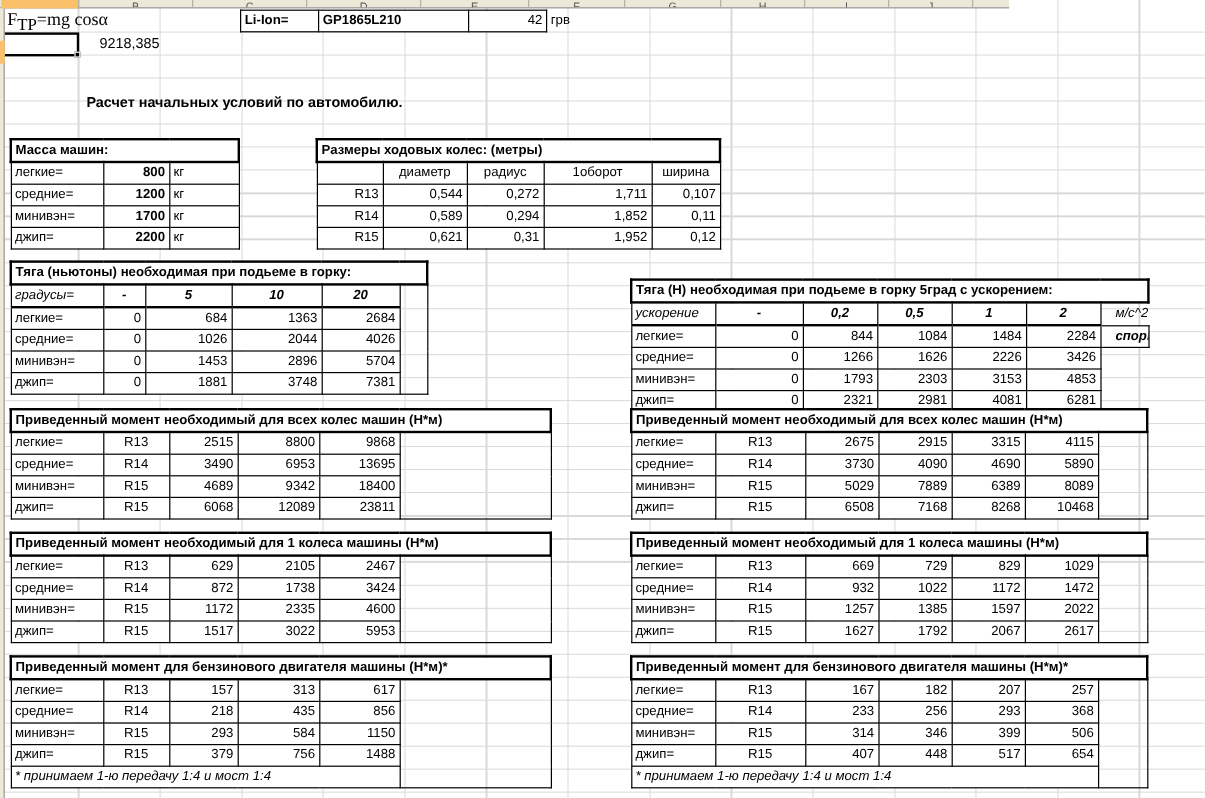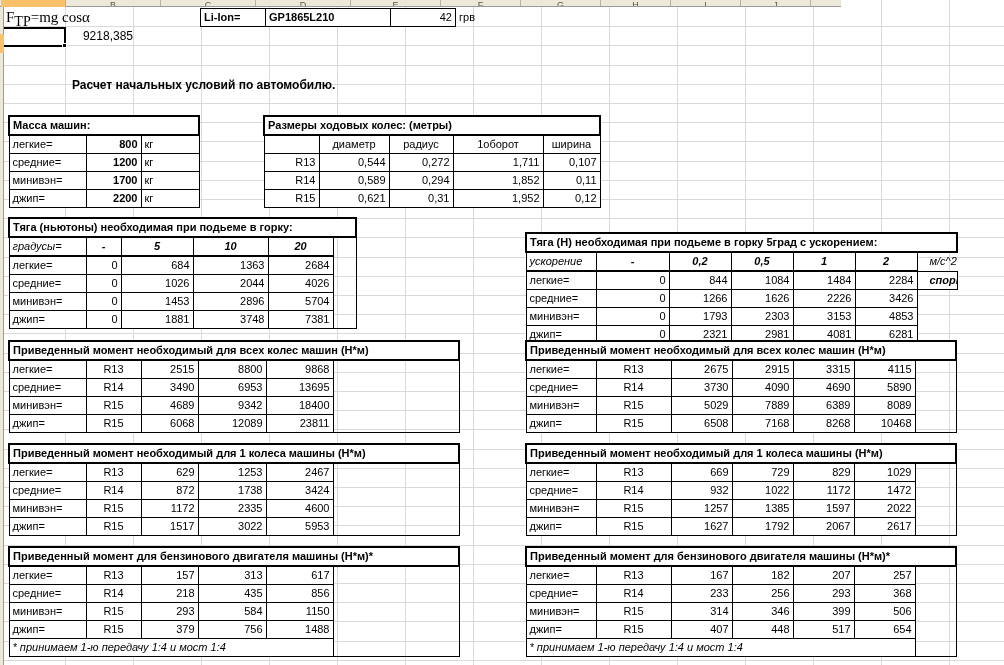--- a/index.html
+++ b/index.html
@@ -459,21 +459,21 @@
     <tbody>
       <tr>
         <td class="ttl" colspan="6">Приведенный момент необходимый для 1 колеса машины (Н*м)</td>
       </tr>
     </tbody>
     <tbody class="data">
         <tr>
           <td>легкие=</td>
           <td>R13</td>
           <td>629</td>
-          <td>1253</td>
+          <td>2105</td>
           <td>2467</td>
           <td></td>
         </tr>
         <tr>
           <td>средние=</td>
           <td>R14</td>
           <td>872</td>
           <td>1738</td>
           <td>3424</td>
           <td></td>

